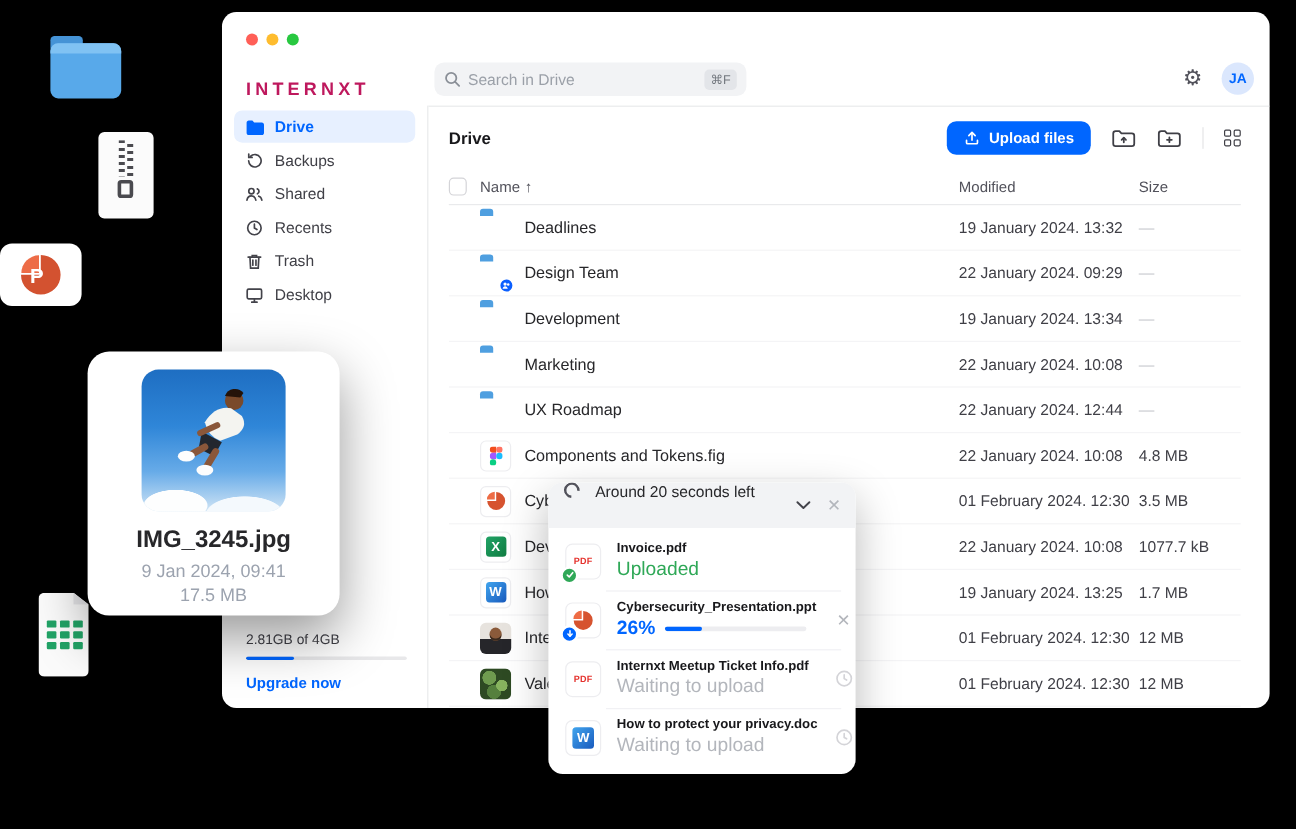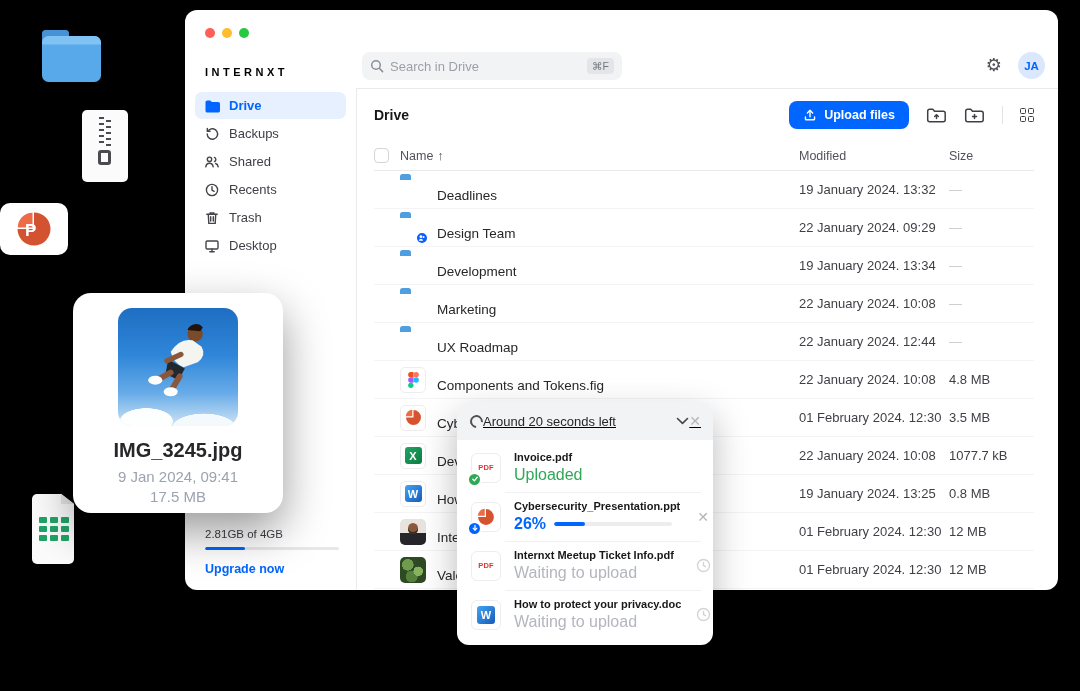--- a/index.html
+++ b/index.html
@@ -4,21 +4,21 @@
 <style>
   * { box-sizing: border-box; margin: 0; padding: 0; }
   html,body { width:1080px; height:691px; background:#000; font-family:"Liberation Sans",sans-serif; overflow:hidden; position:relative; }
 
   
   .window { position:absolute; left:185px; top:10px; width:873px; height:580px; background:#fff; border-radius:12px; overflow:hidden; display:flex; flex-direction:column; z-index:2; }
   .win-header { height:78px; flex:none; position:relative; }
   .traffic { position:absolute; left:20px; top:18px; display:flex; gap:7px; }
   .dot { width:10px; height:10px; border-radius:50%; }
   .dot.r{background:#ff5f57}.dot.y{background:#febc2e}.dot.g{background:#28c840}
-  .logo { position:absolute; left:20px; top:56px; font-size:11px; font-weight:800; letter-spacing:3.5px; color:#000000; }
+  .logo { position:absolute; left:20px; top:56px; font-size:15px; font-weight:800; letter-spacing:3.5px; color:#be185d; }
   .search { position:absolute; left:177px; top:42px; width:260px; height:28px; background:#f2f3f5; border-radius:8px; display:flex; align-items:center; padding:0 8px; gap:6px; }
   .search input { border:none; outline:none; background:transparent; flex:1; font-size:13px; color:#27272a; font-family:inherit; min-width:0; }
   .search input::placeholder { color:#9ba0a8; }
   .kbd { background:#e3e5e9; color:#73787f; font-size:10.5px; border-radius:4px; padding:2px 5px; flex:none; }
   .gear { position:absolute; right:56px; top:46px; font-size:18px; color:#52525b; line-height:1; cursor:default; background:none; border:none; }
   .avatar { position:absolute; right:13px; top:42px; width:27px; height:27px; border-radius:50%; background:#dbe7fd; color:#0066ff; font-size:11.5px; font-weight:700; display:flex; align-items:center; justify-content:center; }
 
   .win-body { flex:1; display:flex; min-height:0; }
 
   
@@ -44,42 +44,42 @@
   .grid-ico span { border:1.5px solid #3f3f46; border-radius:1.5px; }
 
   .thead { height:30px; flex:none; display:flex; align-items:center; border-bottom:1px solid #e9eaec; color:#52525b; font-size:12.5px; }
   .checkbox { width:15px; height:15px; border:1.5px solid #d4d4d8; border-radius:4px; background:#fff; margin-right:11px; flex:none; }
   .col-name { flex:1; display:flex; align-items:center; gap:4px; min-width:0; }
   .col-mod { width:150px; flex:none; }
   .col-size { width:85px; flex:none; }
 
   .rows { flex:1; overflow:hidden; }
   .row { height:38px; display:flex; align-items:center; border-bottom:1px solid #f4f4f6; cursor:default; }
-  .row .name-cell { flex:1; display:flex; align-items:flex-end; min-width:0; padding-left:26px; gap:11px; }
+  .row .name-cell { flex:1; display:flex; align-items:center; min-width:0; padding-left:26px; gap:11px; }
   .row .fname { font-size:13.5px; color:#27272a; white-space:nowrap; overflow:hidden; }
   .row .mod { width:150px; flex:none; font-size:13px; color:#3f3f46; }
   .row .fsize { width:85px; flex:none; font-size:13px; color:#3f3f46; }
   .row .fsize.dash { color:#c7c9cd; }
 
   .fi { width:26px; height:26px; flex:none; position:relative; }
   .folder-ic { width:26px; height:21px; margin-top:3px; border-radius:3px; background:linear-gradient(180deg,#86c5f3 0 26%,#59aae9 26%); position:relative; }
   .folder-ic::before { content:""; position:absolute; top:-3px; left:0; width:11px; height:6px; border-radius:2.5px 2.5px 0 0; background:#4f9fe0; }
   .badge-share { position:absolute; right:-3px; bottom:-4px; width:14px; height:14px; border-radius:50%; background:#0b5fff; border:2px solid #fff; display:flex; align-items:center; justify-content:center; }
   .filecard { width:26px; height:26px; border:1px solid #ededf0; border-radius:5px; background:#fff; display:flex; align-items:center; justify-content:center; }
   .sq-ic { width:17px; height:17px; border-radius:3px; color:#fff; font-size:11px; font-weight:700; display:flex; align-items:center; justify-content:center; }
   .sq-ic.xls { background:linear-gradient(135deg,#21a366,#107c41); }
   .sq-ic.doc { background:linear-gradient(135deg,#41a5ee,#185abd); }
   .photo-ic { width:26px; height:26px; border-radius:5px; overflow:hidden; }
   .photo-person { background:linear-gradient(180deg,#e7e3de 0 52%,#26262a 52%); position:relative; }
   .photo-person::before { content:""; position:absolute; left:8px; top:4px; width:10px; height:11px; border-radius:50% 50% 45% 45%; background:#8a5a3a; box-shadow:0 -2px 0 0 #3a2a1e inset; }
   .photo-plant { background:radial-gradient(circle at 30% 30%,#6f9b4f 0 22%,transparent 23%),radial-gradient(circle at 70% 55%,#87b35e 0 20%,transparent 21%),radial-gradient(circle at 45% 75%,#55803d 0 24%,transparent 25%),#2e4a23; }
 
   
   .popup { position:absolute; left:457px; top:402px; width:256px; background:#fff; border-radius:12px; box-shadow:0 14px 36px rgba(0,0,0,.28); z-index:10; overflow:hidden; }
-  .popup-hd { height:38px; background:#f2f3f5; display:flex; align-items:center; padding:0 12px 0 13px; gap:0;text-decoration:underline; }
+  .popup-hd { height:38px; background:#f2f3f5; display:flex; padding:0 12px 0 13px; gap:13px; }
   .spinner { width:13px; height:13px; border:2px solid #52525b; border-bottom-color:transparent; border-radius:50%; transform:rotate(-40deg); flex:none; }
   .popup-hd .t { flex:1; font-size:13px; font-weight:500; color:#27272a; }
   .popup-hd .x, .pi-x { background:none; border:none; color:#b3b6bc; font-size:14px; line-height:1; cursor:pointer; padding:0; font-family:inherit; }
   .popup-list { padding:3px 0 6px; }
   .pi { display:flex; align-items:center; padding:8px 2px 8px 14px; position:relative; }
   .pi + .pi::before { content:""; position:absolute; top:0; left:48px; right:12px; height:1px; background:#f1f1f4; }
   .pi .box { width:30px; height:30px; flex:none; border:1px solid #ededf0; border-radius:6px; background:#fff; display:flex; align-items:center; justify-content:center; position:relative; }
   .pdf-label { color:#e5322d; font-size:7.5px; font-weight:800; letter-spacing:.2px; }
   .mini-badge { position:absolute; left:-5px; bottom:-5px; width:15px; height:15px; border-radius:50%; border:2px solid #fff; display:flex; align-items:center; justify-content:center; }
   .mini-badge.done { background:#2fa857; }
@@ -411,21 +411,21 @@
         </div>
 
         <div class="row">
           <span class="name-cell">
               <span class="filecard">
             <span class="sq-ic doc">W</span>
           </span>
               <span class="fname">How</span>
             </span>
           <span class="mod">19 January 2024. 13:25</span>
-          <span class="fsize">0.8 MB</span>
+          <span class="fsize">1.7 MB</span>
         </div>
 
         <div class="row">
           <span class="name-cell">
               <span class="photo-ic photo-person"></span>
               <span class="fname">Inte</span>
             </span>
           <span class="mod">01 February 2024. 12:30</span>
           <span class="fsize">12 MB</span>
         </div>

